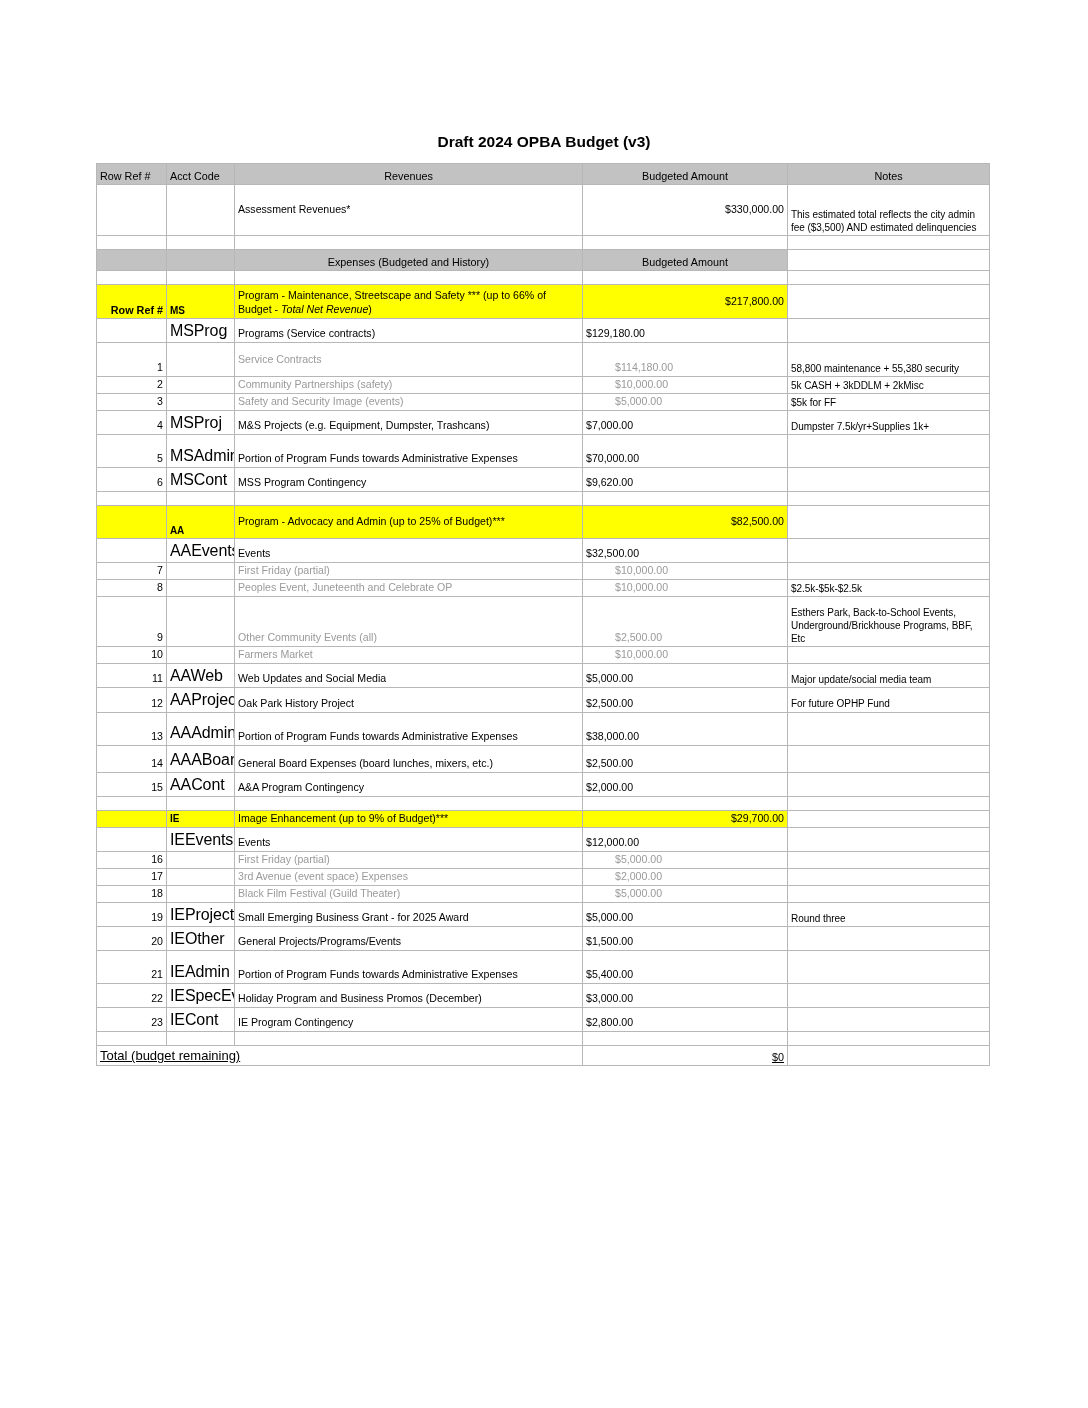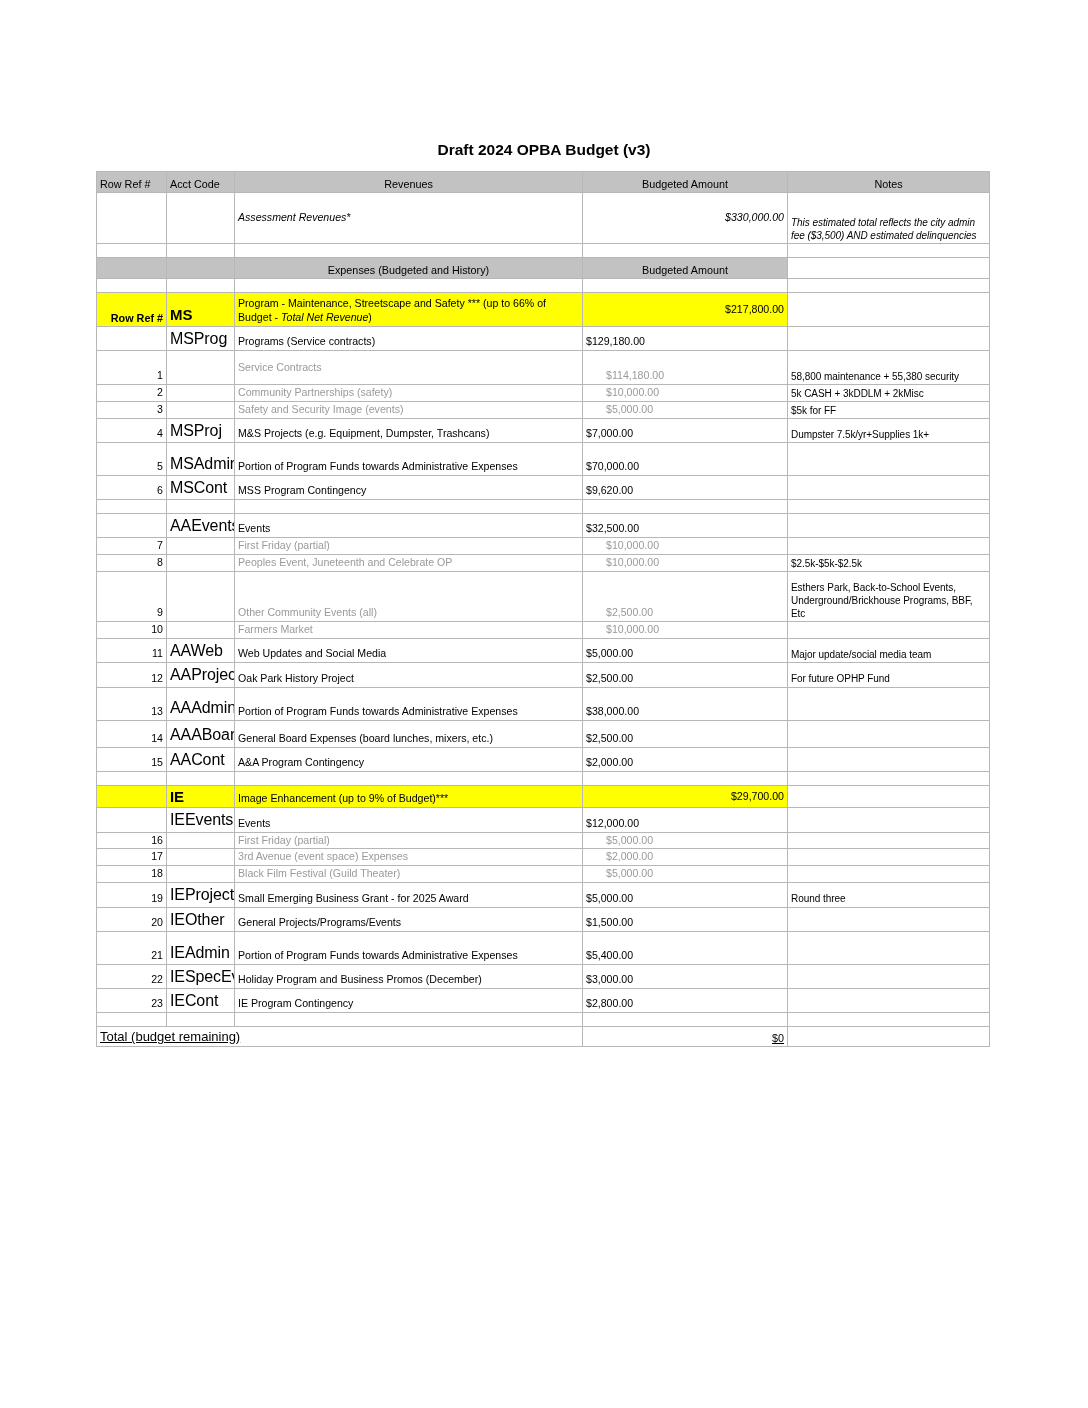--- a/index.html
+++ b/index.html
@@ -9,21 +9,21 @@
   }
   body {
     width: 1088px;
     height: 1408px;
     font-family: "Liberation Sans", sans-serif;
     color: #000000;
     position: relative;
   }
   .page {
     position: absolute;
-    left: 0; top: 12px;
+    left: 0; top: 4px;
     width: 1088px;
     height: 1312px;
     background: #ffffff;
   }
   .doc-title {
     position: absolute;
     left: 96px;
     top: 129px;
     width: 896px;
     text-align: center;
@@ -68,29 +68,29 @@
 
   .yellow { background: #ffff00; }
 
   .ref {
     text-align: right;
     vertical-align: bottom;
     font-size: 10.6px;
   }
   .ref.bold { font-weight: bold; font-size:10.8px; }
   .acct { text-align: left; font-size: 16px; letter-spacing: -0.1px;}
-  .acct.bold { font-weight: bold; font-size: 15px; }
+  .acct.bold { font-weight: bold; font-size: 10px; }
   .desc { text-align: left; vertical-align: top; }
   .desc.mid { vertical-align: middle; }
   .sub {
     color: #9a9a9a;
     padding-left: 28px;
   }
   .amt { text-align: left; vertical-align: bottom; }
-  .amt.sub-amt { color: #9a9a9a; padding-left: 23px; }
+  .amt.sub-amt { color: #9a9a9a; padding-left: 32px; }
   .amt.right { text-align: right; font-weight: normal; vertical-align: middle; padding-left: 12px;}
   .notes { font-size: 10px; text-align: left; vertical-align: top; letter-spacing: -0.05px;}
 
   .total-label {
     font-weight: bold;
     text-decoration: underline;
     text-align: left;
     font-size: 13px;
   }
   .total-amt {
@@ -120,21 +120,21 @@
     <tbody>
 
       <tr>
         <td class="hdr left">Row Ref #</td>
         <td class="hdr left">Acct Code</td>
         <td class="hdr">Revenues</td>
         <td class="hdr">Budgeted Amount</td>
         <td class="hdr">Notes</td>
       </tr>
 
-      <tr style="height:51px;font-style:italic;">
+      <tr style="height:51px;">
         <td class="ref"></td>
         <td class="acct"></td>
         <td class="desc mid">Assessment Revenues*</td>
         <td class="amt right">$330,000.00</td>
         <td class="notes">This estimated total reflects the city admin fee ($3,500) AND estimated delinquencies</td>
       </tr>
 
       <tr class="spacer">
         <td></td>
         <td></td>
@@ -224,20 +224,27 @@
       </tr>
 
       <tr class="spacer">
         <td></td>
         <td></td>
         <td></td>
         <td></td>
         <td></td>
       </tr>
 
+      <tr style="height:33px;">
+        <td class="ref bold yellow"></td>
+        <td class="acct bold yellow">AA</td>
+        <td class="desc mid yellow">Program - Advocacy and Admin (up to 25% of Budget)***</td>
+        <td class="amt right yellow">$82,500.00</td>
+        <td class="notes"></td>
+      </tr>
 
       <tr>
         <td class="ref"></td>
         <td class="acct">AAEvents</td>
         <td class="desc">Events</td>
         <td class="amt">$32,500.00</td>
         <td class="notes"></td>
       </tr>
 
       <tr>

